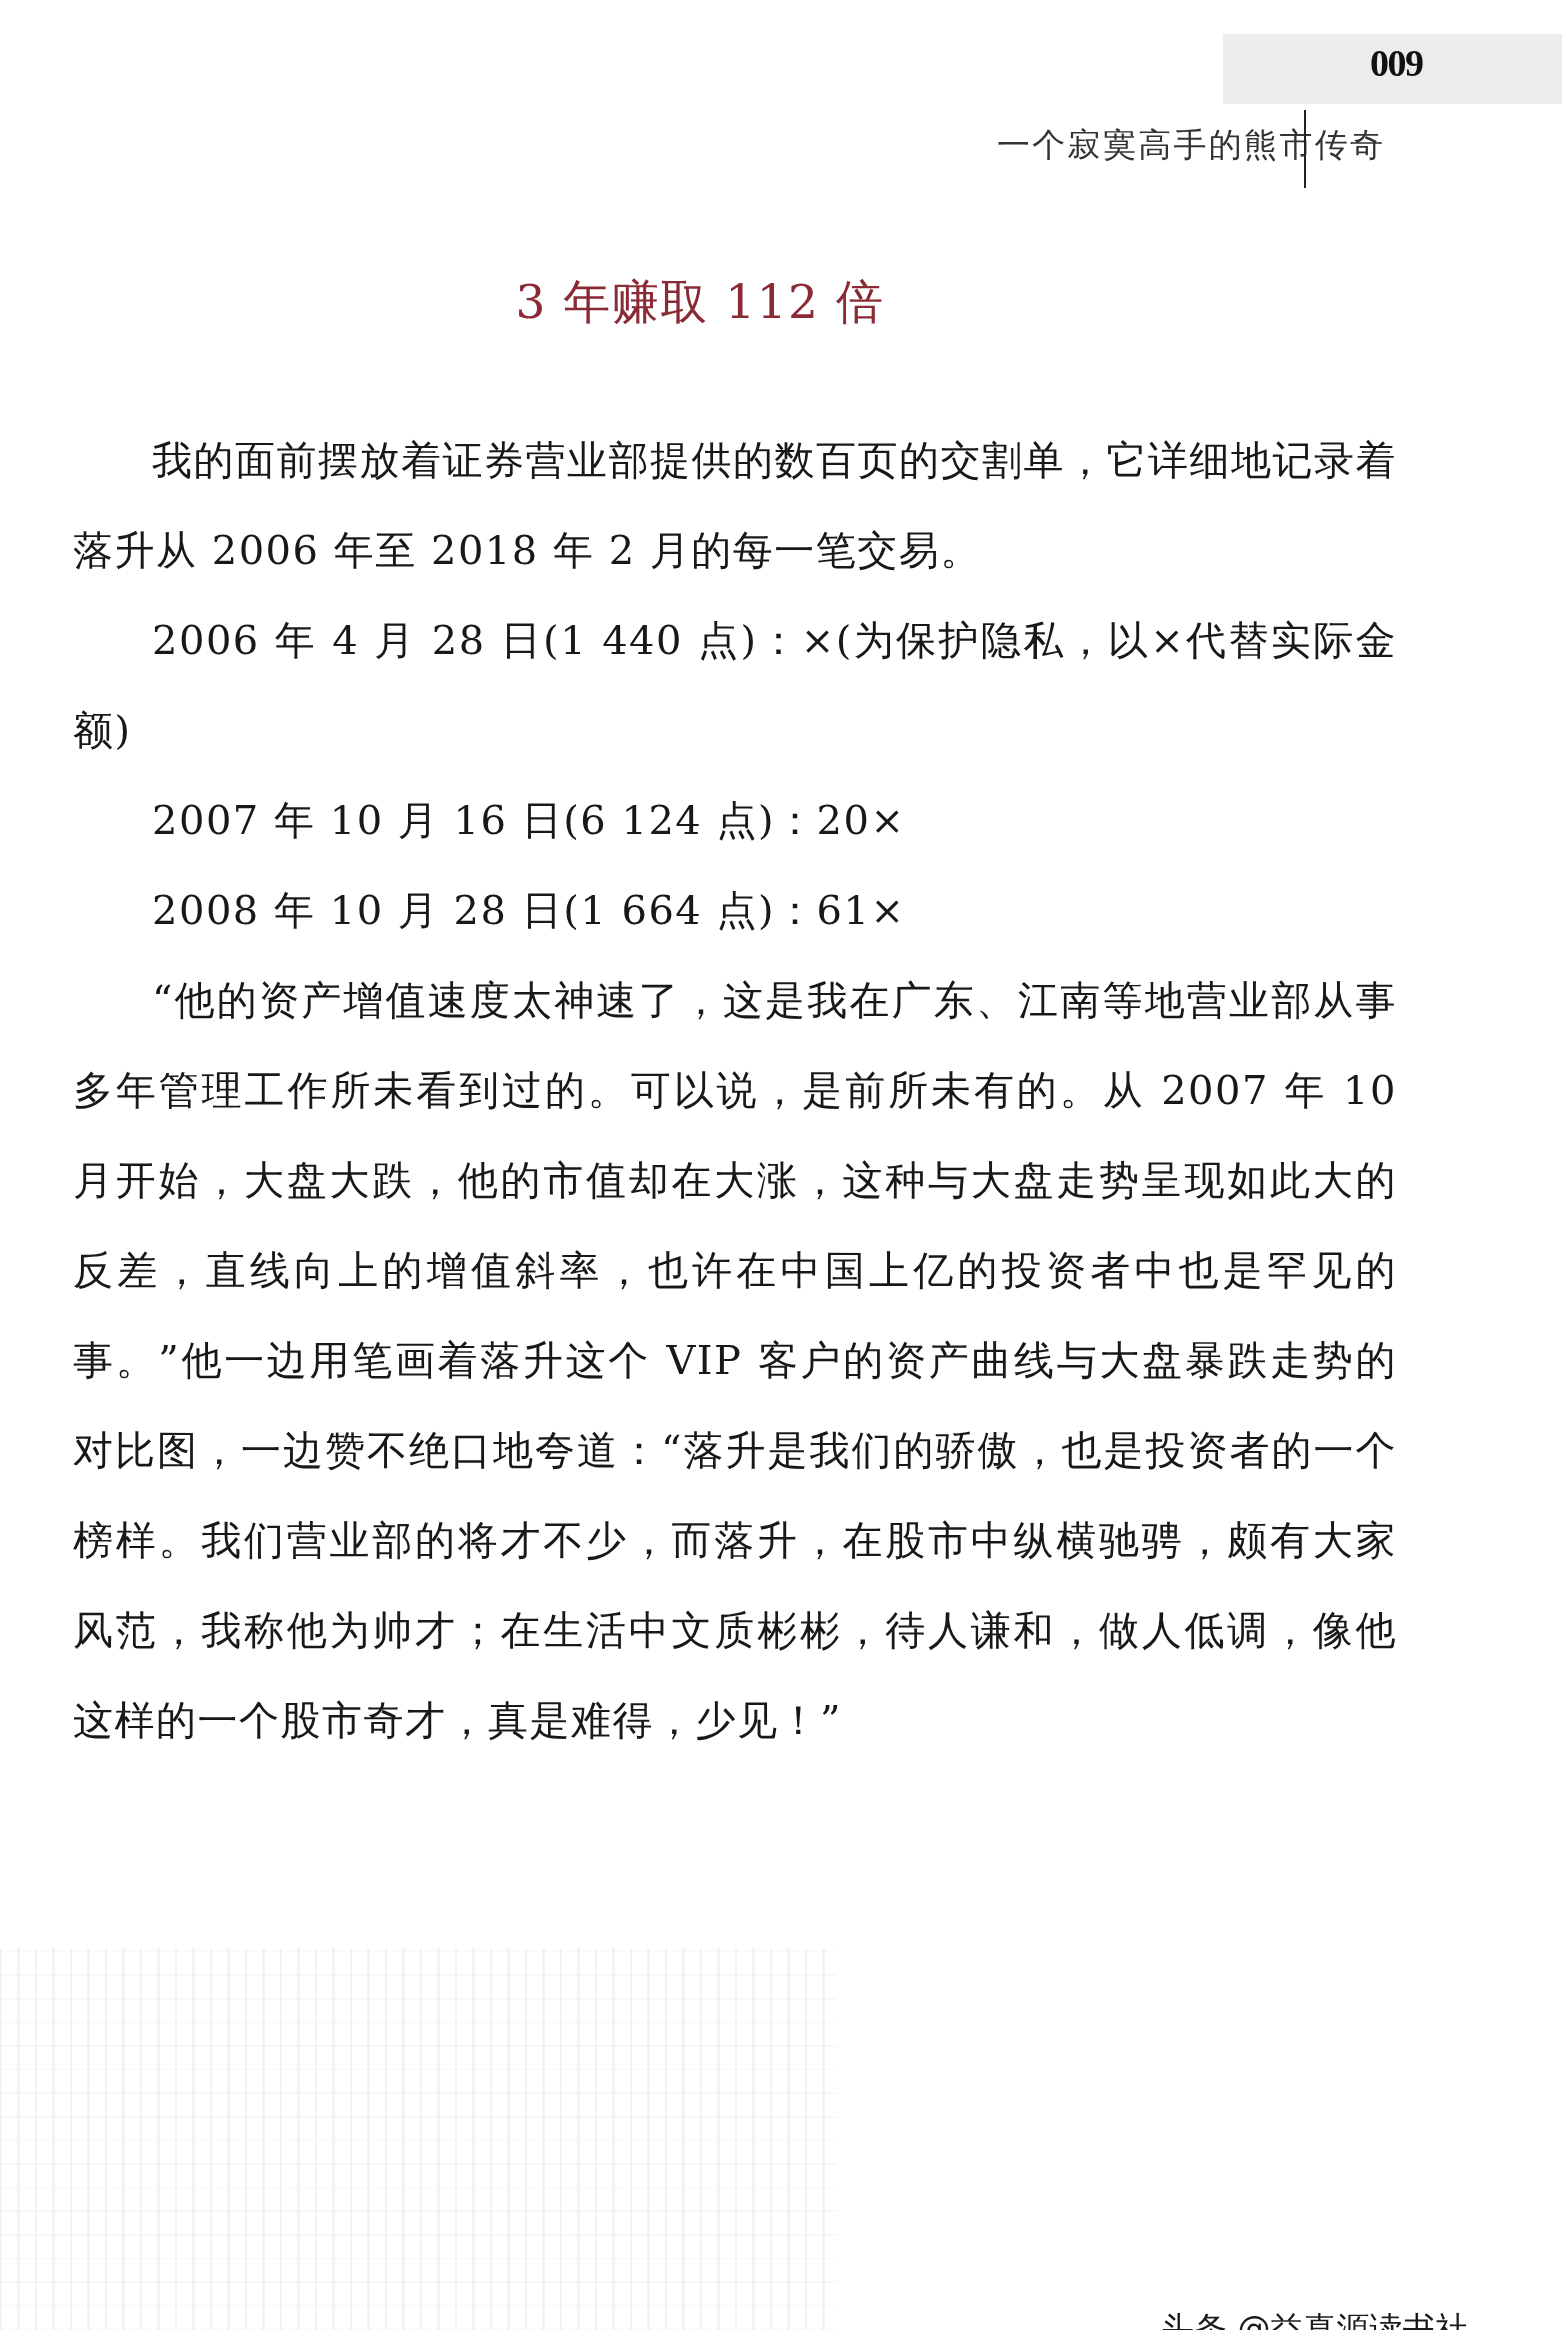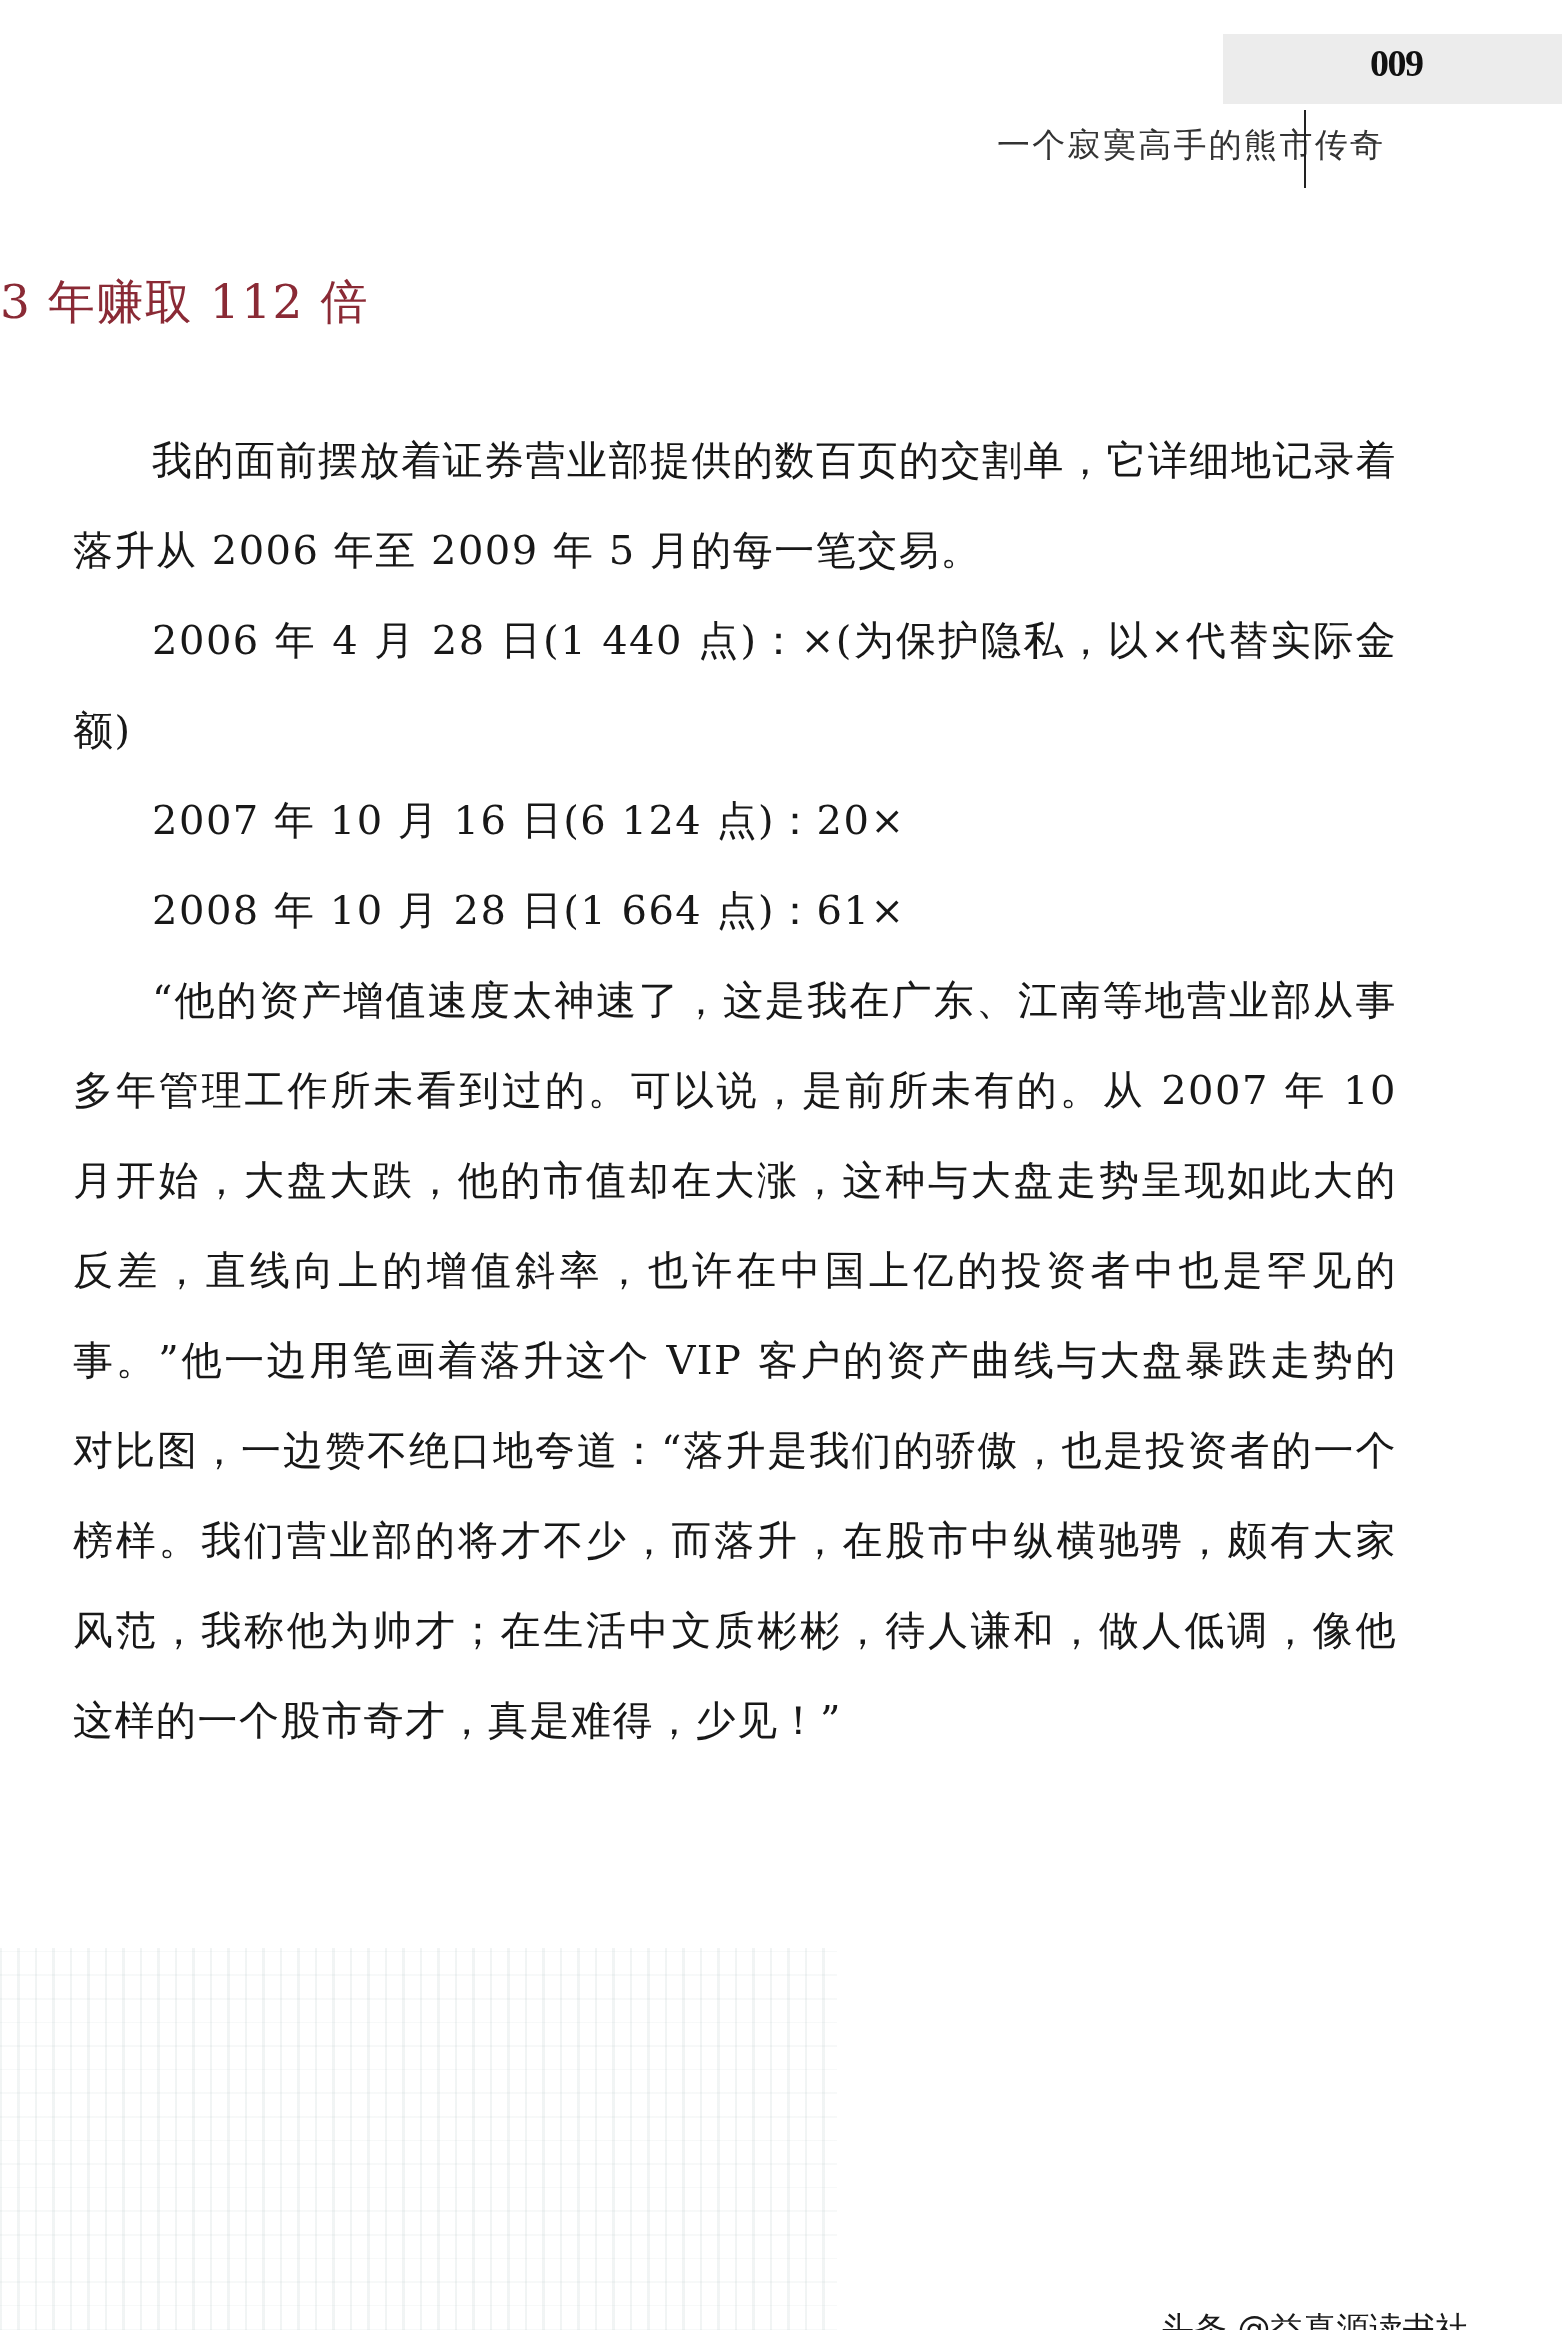--- a/index.html
+++ b/index.html
@@ -51,21 +51,21 @@
       top: 110px;
       width: 2.3px;
       height: 78px;
       background: #222;
     }
     .title {
       position: absolute;
       left: 0;
       width: 1400px;
       top: 278px;
-      text-align: left;
+      text-align: center;
       font-size: 47px;
       color: #8a2a35;
       letter-spacing: 1.5px;
       line-height: 1;
     }
     .body-text {
       position: absolute;
       left: 73px;
       top: 415px;
       width: 1324px;
@@ -109,21 +109,21 @@
 <body>
 
 <div class="page-num-box"></div>
 <div class="page-num">009</div>
 <div class="running-header">一个寂寞高手的熊市传奇</div>
 <div class="header-rule"></div>
 
 <div class="title">3 年赚取 112 倍</div>
 
 <div class="body-text">
-  <p class="para">我的面前摆放着证券营业部提供的数百页的交割单，它详细地记录着落升从 2006 年至 2009 年 5 月的每一笔交易。</p>
+  <p class="para">我的面前摆放着证券营业部提供的数百页的交割单，它详细地记录着落升从 2006 年至 2018 年 2 月的每一笔交易。</p>
   <p class="para record">2006 年 4 月 28 日(1 440 点)：×(为保护隐私，以×代替实际金额)</p>
   <p class="para record">2007 年 10 月 16 日(6 124 点)：20×</p>
   <p class="para record">2008 年 10 月 28 日(1 664 点)：61×</p>
   <p class="para">“他的资产增值速度太神速了，这是我在广东、江南等地营业部从事多年管理工作所未看到过的。可以说，是前所未有的。从 2007 年 10 月开始，大盘大跌，他的市值却在大涨，这种与大盘走势呈现如此大的反差，直线向上的增值斜率，也许在中国上亿的投资者中也是罕见的事。”他一边用笔画着落升这个 VIP 客户的资产曲线与大盘暴跌走势的对比图，一边赞不绝口地夸道：“落升是我们的骄傲，也是投资者的一个榜样。我们营业部的将才不少，而落升，在股市中纵横驰骋，颇有大家风范，我称他为帅才；在生活中文质彬彬，待人谦和，做人低调，像他这样的一个股市奇才，真是难得，少见！”</p>
 </div>
 
 <div class="speckle"></div>
 
 <div class="watermark">头条 @益真源读书社</div>
 

